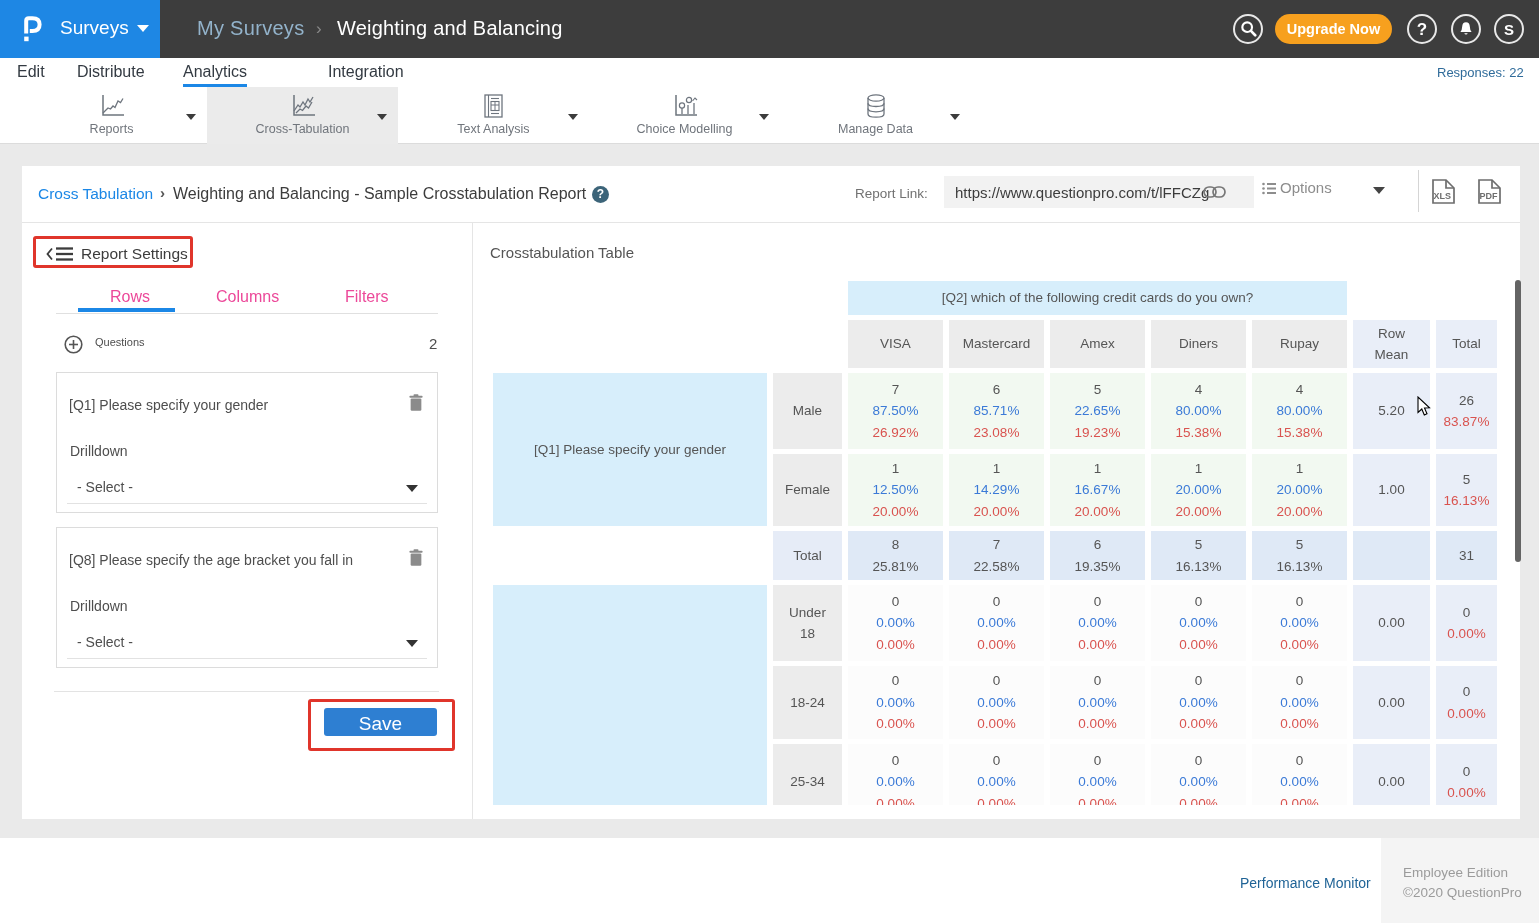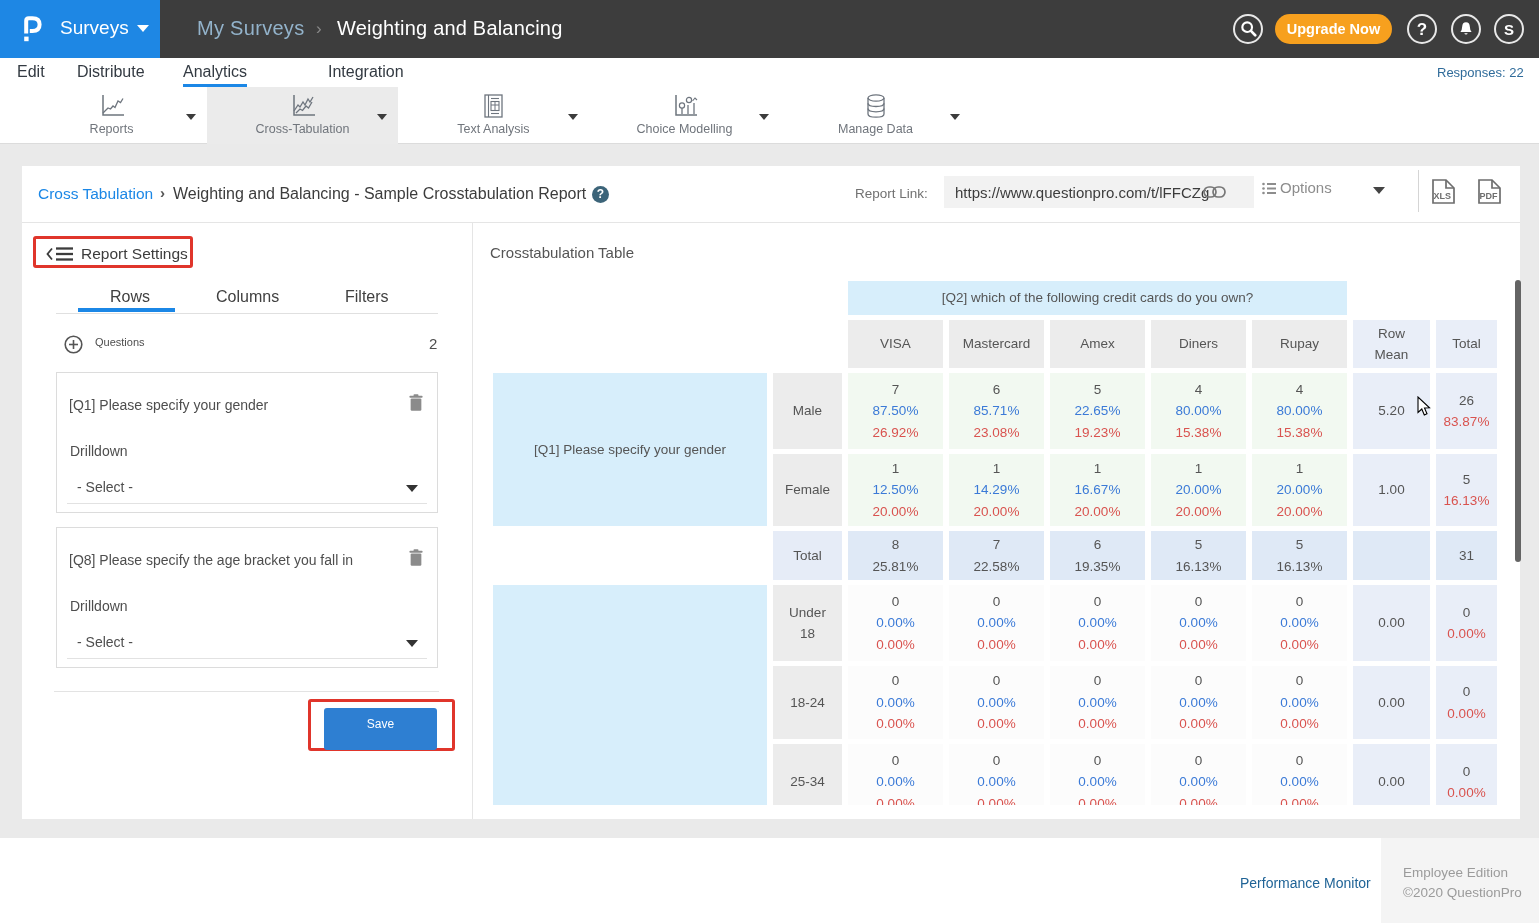--- a/index.html
+++ b/index.html
@@ -48,32 +48,32 @@
 .rl-label { position:absolute; left:833px; top:20px; font-size:13.5px; color:#717171; }
 .rl-box { position:absolute; left:922px; top:10px; width:310px; height:32px; background:#f2f2f2; }
 .rl-box .url { position:absolute; left:11px; top:8px; font-size:15px; color:#3c3c3c; }
 .opt-txt { position:absolute; left:1258px; top:13px; font-size:15px; color:#8d8d8d; }
 .opt-caret { position:absolute; left:1351px; top:21px; border-top-color:#444; border-left-width:6px; border-right-width:6px; border-top-width:7px; }
 .rl-vsep { position:absolute; left:1396px; top:4px; width:1px; height:42px; background:#d5d5d5; }
 
 
 .rs-box { position:absolute; left:11px; top:70px; width:160px; height:32px; border:3px solid #e0352b; border-radius:3px; }
 .tabstrip { position:absolute; left:34px; top:120px; width:382px; height:28px; border-bottom:1px solid #e0e0e0; }
-.tabstrip span { position:absolute; top:2px; font-size:16px; color:#404040; }
+.tabstrip span { position:absolute; top:2px; font-size:16px; color:#ec4899; }
 .tab-underline { position:absolute; left:56px; top:142px; width:97px; height:4px; background:#1b87e6; }
 .qcard { position:absolute; left:34px; width:382px; height:141px; border:1px solid #dcdcdc; }
 .qcard .title { position:absolute; left:12px; top:24px; font-size:14px; color:#4e4e4e; }
 .qcard .dd { position:absolute; left:13px; top:70px; font-size:14px; color:#4e4e4e; }
 .qcard .sel { position:absolute; left:20px; top:106px; font-size:14px; color:#4e4e4e; }
 .qcard .selline { position:absolute; left:10px; right:10px; top:130px; height:1px; background:#e2e2e2; }
 .qcard .caret { position:absolute; left:349px; top:112px; border-top-color:#333; border-left-width:6px; border-right-width:6px; border-top-width:7px; }
 .qcard .trash { position:absolute; left:352px; top:20px; }
 .panel-div { position:absolute; left:32px; top:525px; width:385px; height:1px; background:#e3e3e3; }
 .save-box { position:absolute; left:286px; top:533px; width:147px; height:52px; border:3px solid #e0352b; border-radius:3px; }
-.save-btn { position:absolute; left:302px; top:542px; width:113px; height:42px; background:#2e7fd2; border-radius:3px; color:#fff; font-size:12px; text-align:center; line-height:32px; }
+.save-btn { position:absolute; left:302px; top:542px; width:113px; height:28px; background:#2e7fd2; border-radius:3px; color:#fff; font-size:19px; text-align:center; line-height:32px; }
 
 
 .tbl-title { position:absolute; left:468px; top:78px; font-size:15px; color:#555; }
 #tblwrap { position:absolute; left:465px; top:110px; width:1035px; height:529px; overflow:hidden; }
 table.ct { border-collapse:separate; border-spacing:6px 5px; table-layout:fixed; }
 table.ct td { text-align:center; vertical-align:middle; font-size:13.5px; color:#555; line-height:21.5px; padding:0; }
 td.qhead { background:#d7eefb; color:#444; font-size:14px; }
 td.gcell { background:#d7eefb; color:#444; font-size:14px; }
 td.ghead { background:#ececec; font-size:14px; }
 td.bhead { background:#e9eef8; font-size:14px; line-height:19px; }

